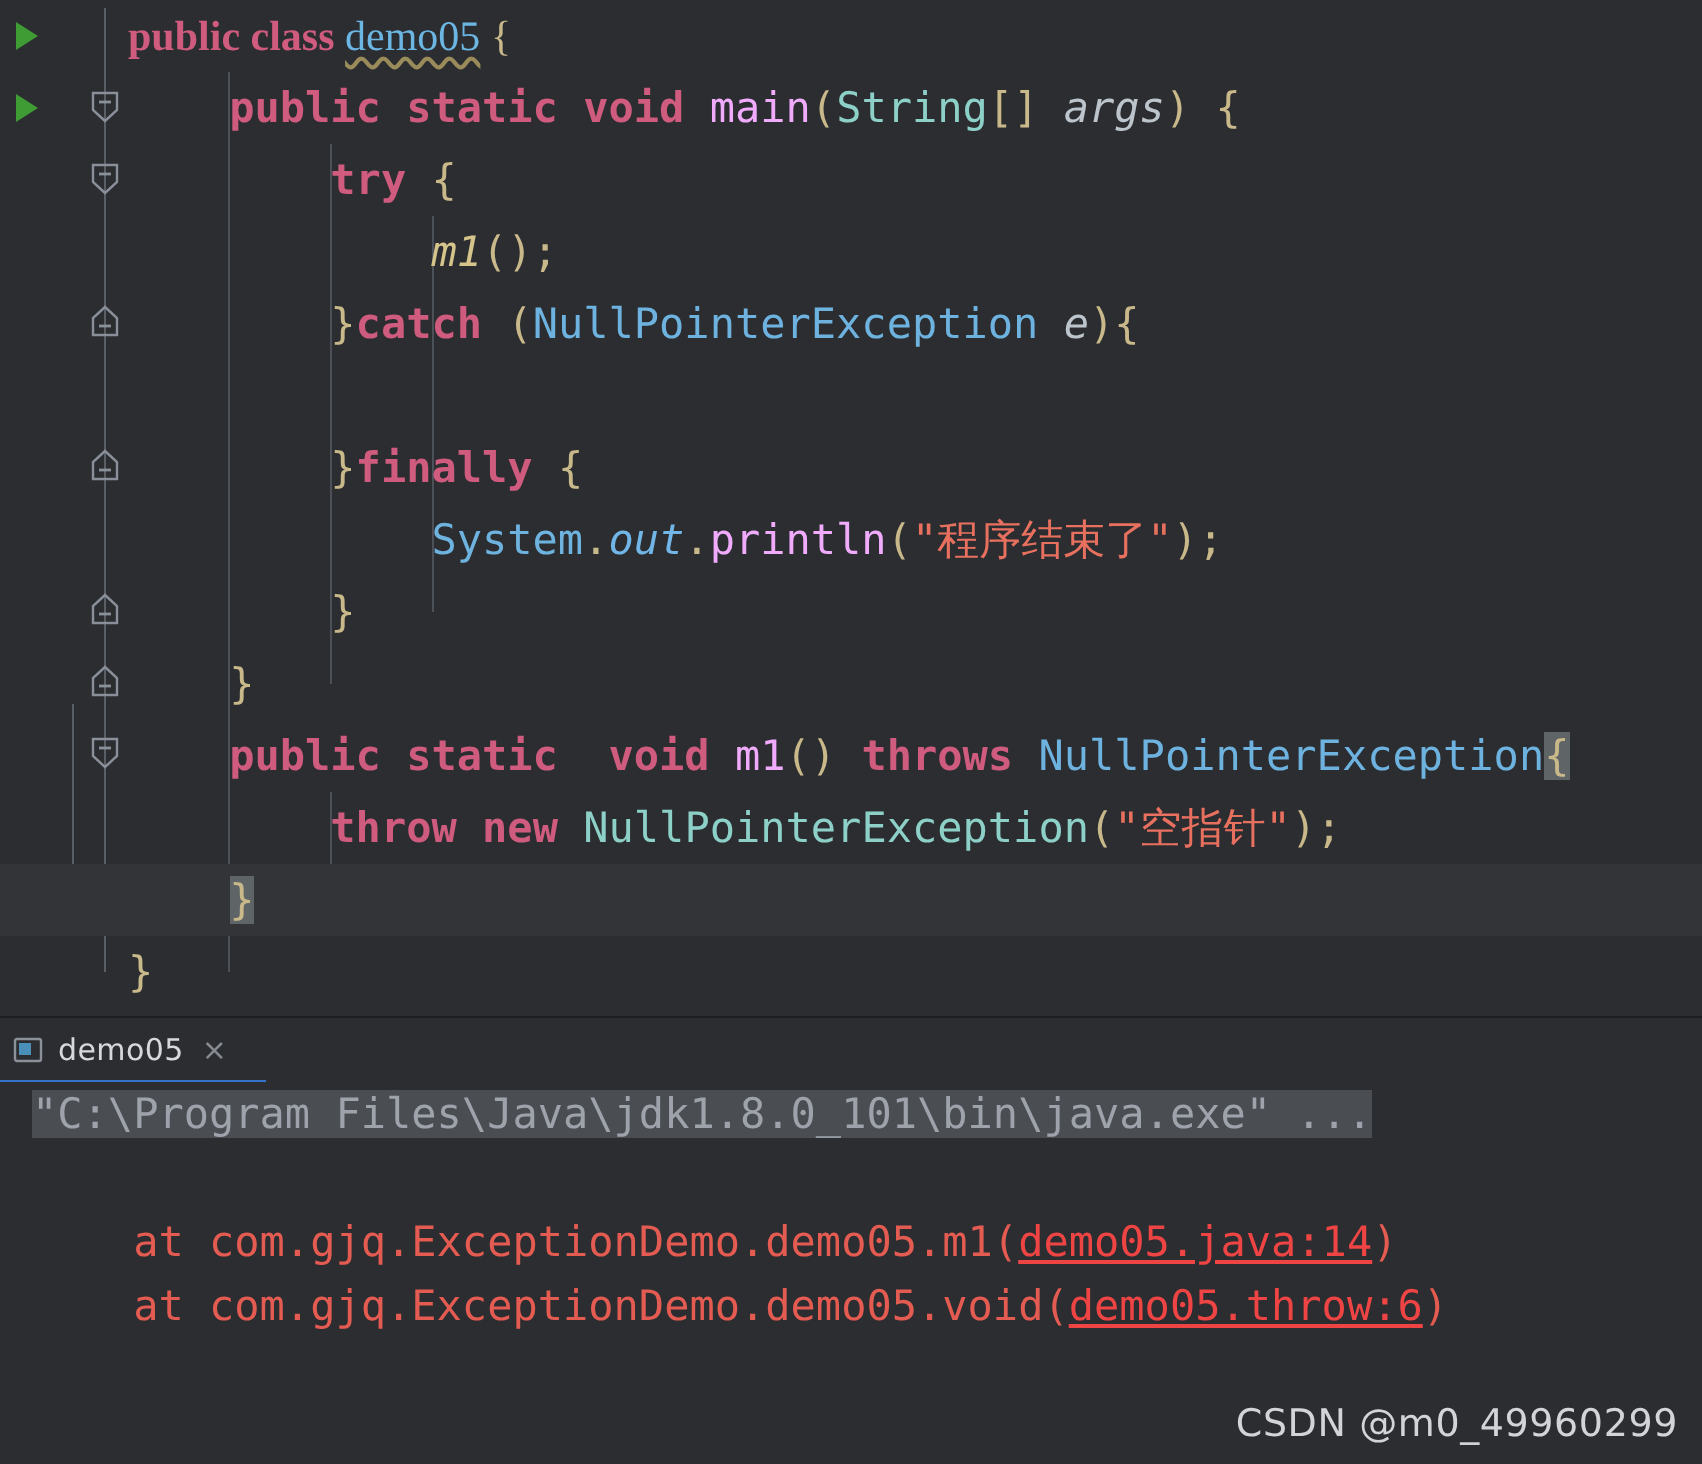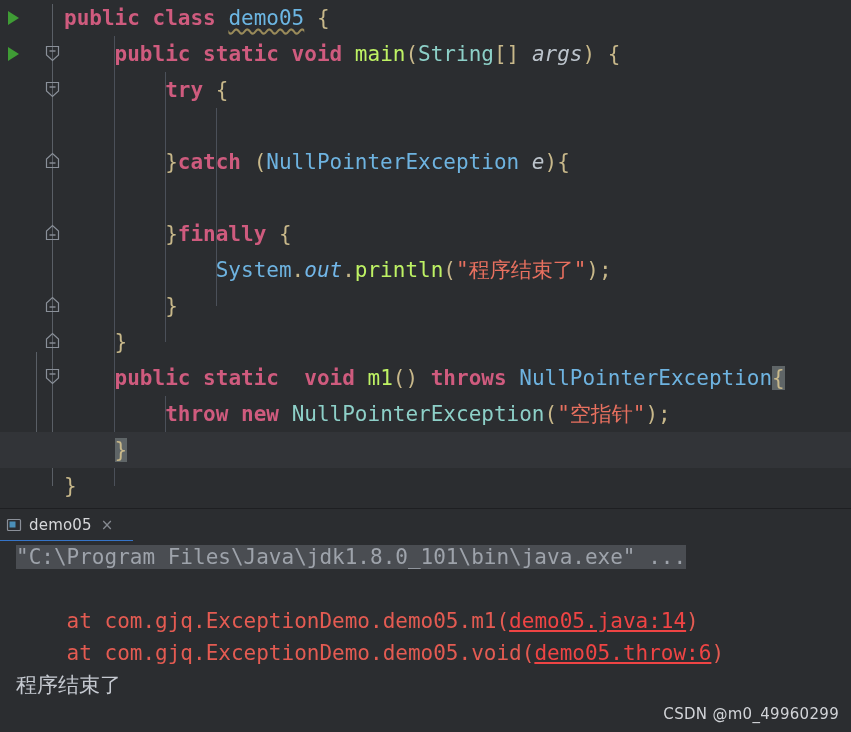--- a/index.html
+++ b/index.html
@@ -101,21 +101,21 @@
     position: absolute;
     width: 1px;
     background: #4b5059;
   }
 
   
   .kw      { color: #cf5b7e; font-weight: bold; }
   .cls     { color: #6eb3e0; }
   .clsdecl { color: #6cb6e3; }
   .type    { color: #8dd0c8; }
-  .meth    { color: #bef264; }
+  .meth    { color: #f0abfc; }
   .methi   { color: #d6c58b; font-style: italic; }
   .fieldi  { color: #72b6e8; font-style: italic; }
   .plain   { color: #c0c5ce; }
   .punct   { color: #c8b88a; }
   .str     { color: #e8705f; }
   .ident   { color: #bcc4cc; font-style: italic; }
   .brkmatch { background: #5f6567; }
 
   .wavy {
     text-decoration: underline;
@@ -213,21 +213,21 @@
     font-family: "DejaVu Sans", sans-serif;
     font-size: 17px;
   }
   .c-cjk { font-family: "DejaVu Sans", sans-serif; }
 
   .watermark {
     position: absolute;
     right: 12px;
     bottom: 9px;
     font-family: "DejaVu Sans", sans-serif;
-    font-size: 15px;
+    font-size: 19px;
     color: #d2d4d8;
     letter-spacing: 0.3px;
   }
 </style>
 </head>
 <body>
 
 <div id="app">
 
   <div class="editor">
@@ -290,26 +290,27 @@
     </div>
 
     <div class="code-area">
 
       <div class="indent-guide" style="left:114px; top:36px;  height:450px;"></div>
       <div class="indent-guide" style="left:165px; top:72px;  height:270px;"></div>
       <div class="indent-guide" style="left:216px; top:108px; height:108px;"></div>
       <div class="indent-guide" style="left:216px; top:216px; height:90px;"></div>
       <div class="indent-guide" style="left:165px; top:396px; height:46px;"></div>
 
-      <div class="line" style="top:0px;"><span class="txt"><span class="kw">public</span><span class="plain"> </span><span class="kw">class</span><span class="plain"> </span><span class="clsdecl wavy">demo05</span><span class="punct"> {</span></span></div>
+      <div class="line" style="top:0px;font-family:Liberation Serif, serif;"><span class="txt"><span class="kw">public</span><span class="plain"> </span><span class="kw">class</span><span class="plain"> </span><span class="clsdecl wavy">demo05</span><span class="punct"> {</span></span></div>
 
       <div class="line" style="top:36px;"><span class="txt"><span class="plain">    </span><span class="kw">public</span><span class="plain"> </span><span class="kw">static</span><span class="plain"> </span><span class="kw">void</span><span class="plain"> </span><span class="meth">main</span><span class="punct">(</span><span class="type">String</span><span class="punct">[] </span><span class="ident">args</span><span class="punct">) {</span></span></div>
 
       <div class="line" style="top:72px;"><span class="txt"><span class="plain">        </span><span class="kw">try</span><span class="punct"> {</span></span></div>
 
+      <div class="line" style="top:108px;"><span class="txt"><span class="plain">            </span><span class="methi">m1</span><span class="punct">();</span></span></div>
 
       <div class="line" style="top:144px;"><span class="txt"><span class="punct">        }</span><span class="kw">catch</span><span class="punct"> (</span><span class="cls">NullPointerException</span><span class="plain"> </span><span class="ident">e</span><span class="punct">){</span></span></div>
 
 
       <div class="line" style="top:216px;"><span class="txt"><span class="punct">        }</span><span class="kw">finally</span><span class="punct"> {</span></span></div>
 
       <div class="line" style="top:252px;"><span class="txt"><span class="plain">            </span><span class="cls">System</span><span class="punct">.</span><span class="fieldi">out</span><span class="punct">.</span><span class="meth">println</span><span class="punct">(</span><span class="str">"程序结束了"</span><span class="punct">);</span></span></div>
 
       <div class="line" style="top:288px;"><span class="txt"><span class="punct">        }</span></span></div>
 
@@ -345,20 +346,19 @@
 
     <div class="console-out">
 
       <div class="cline" style="top:0px;"><span class="ctxt"><span class="c-gray c-sel">"C:\Program Files\Java\jdk1.8.0_101\bin\java.exe" ...</span></span></div>
 
 
       <div class="cline" style="top:64px;"><span class="ctxt"><span class="c-red">    at com.gjq.ExceptionDemo.demo05.m1(</span><span class="c-link">demo05.java:14</span><span class="c-red">)</span></span></div>
 
       <div class="cline" style="top:96px;"><span class="ctxt"><span class="c-red">    at com.gjq.ExceptionDemo.demo05.void(</span><span class="c-link">demo05.throw:6</span><span class="c-red">)</span></span></div>
 
-      <div class="cline" style="top:128px;"><span class="ctxt"><span class="c-out c-cjk">程序结束了</span></span></div>
 
     </div>
 
     <div class="watermark">CSDN @m0_49960299</div>
   </div>
 
 </div>
 
 </body></html>

